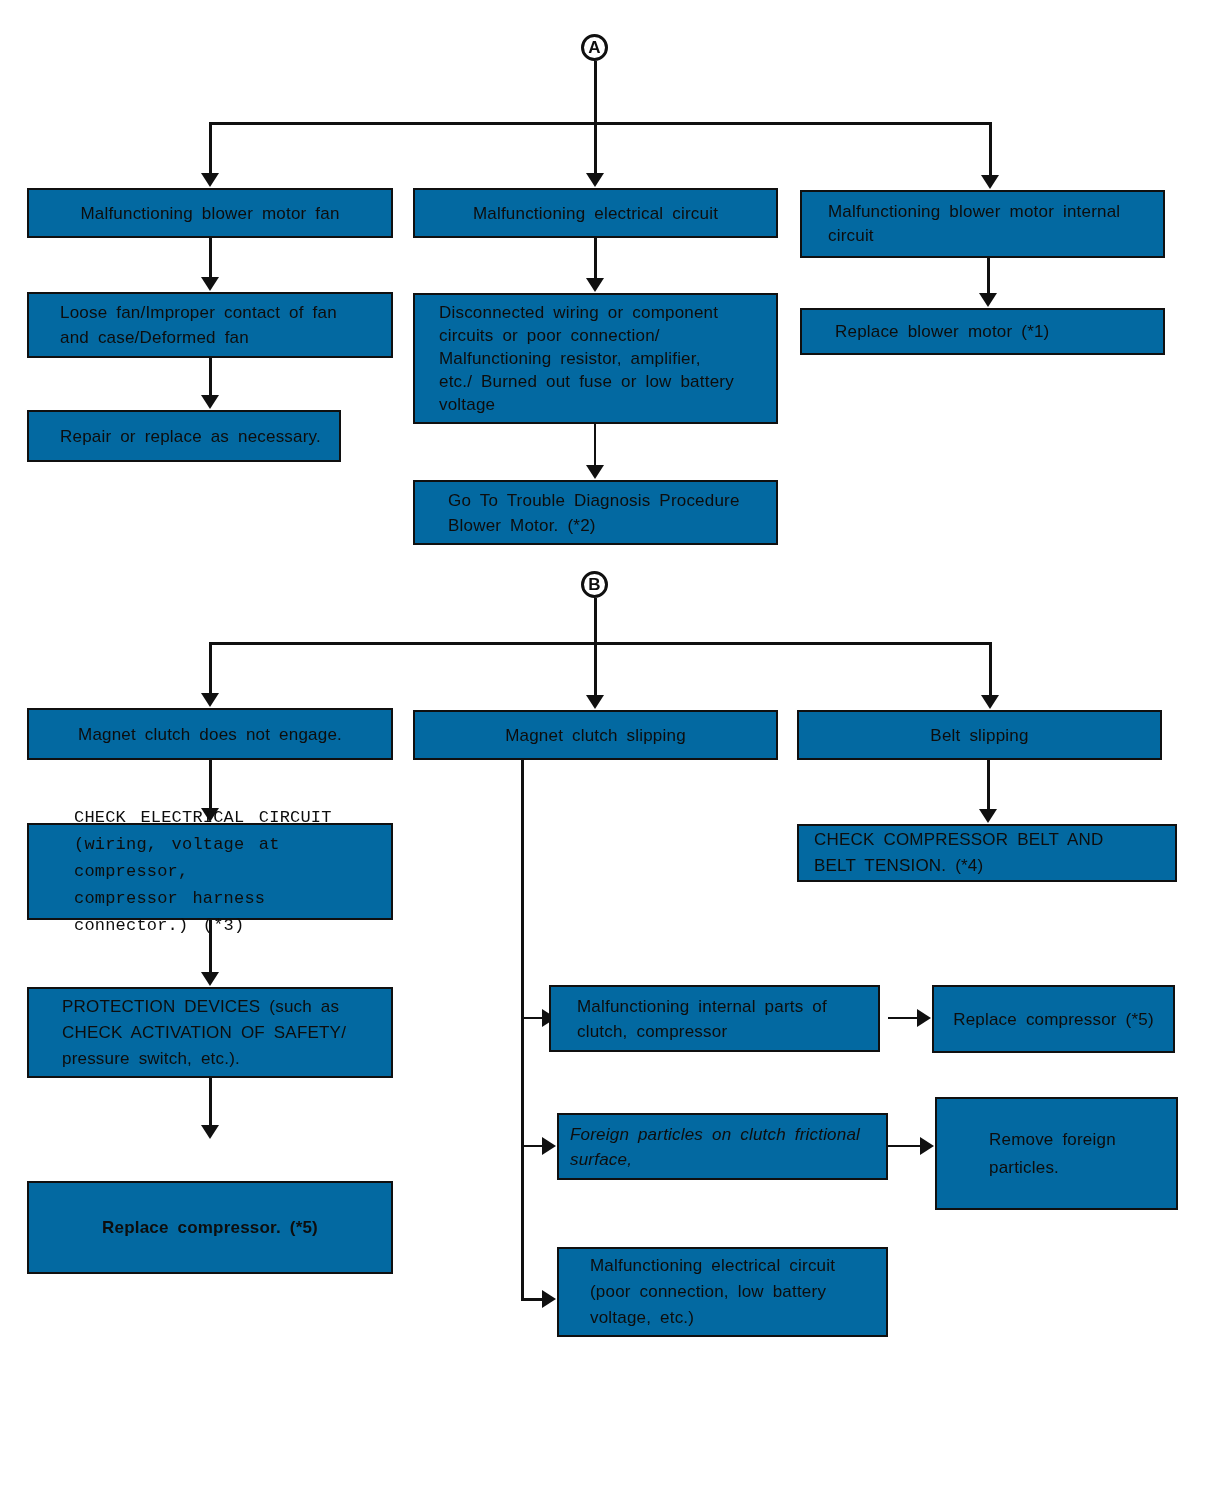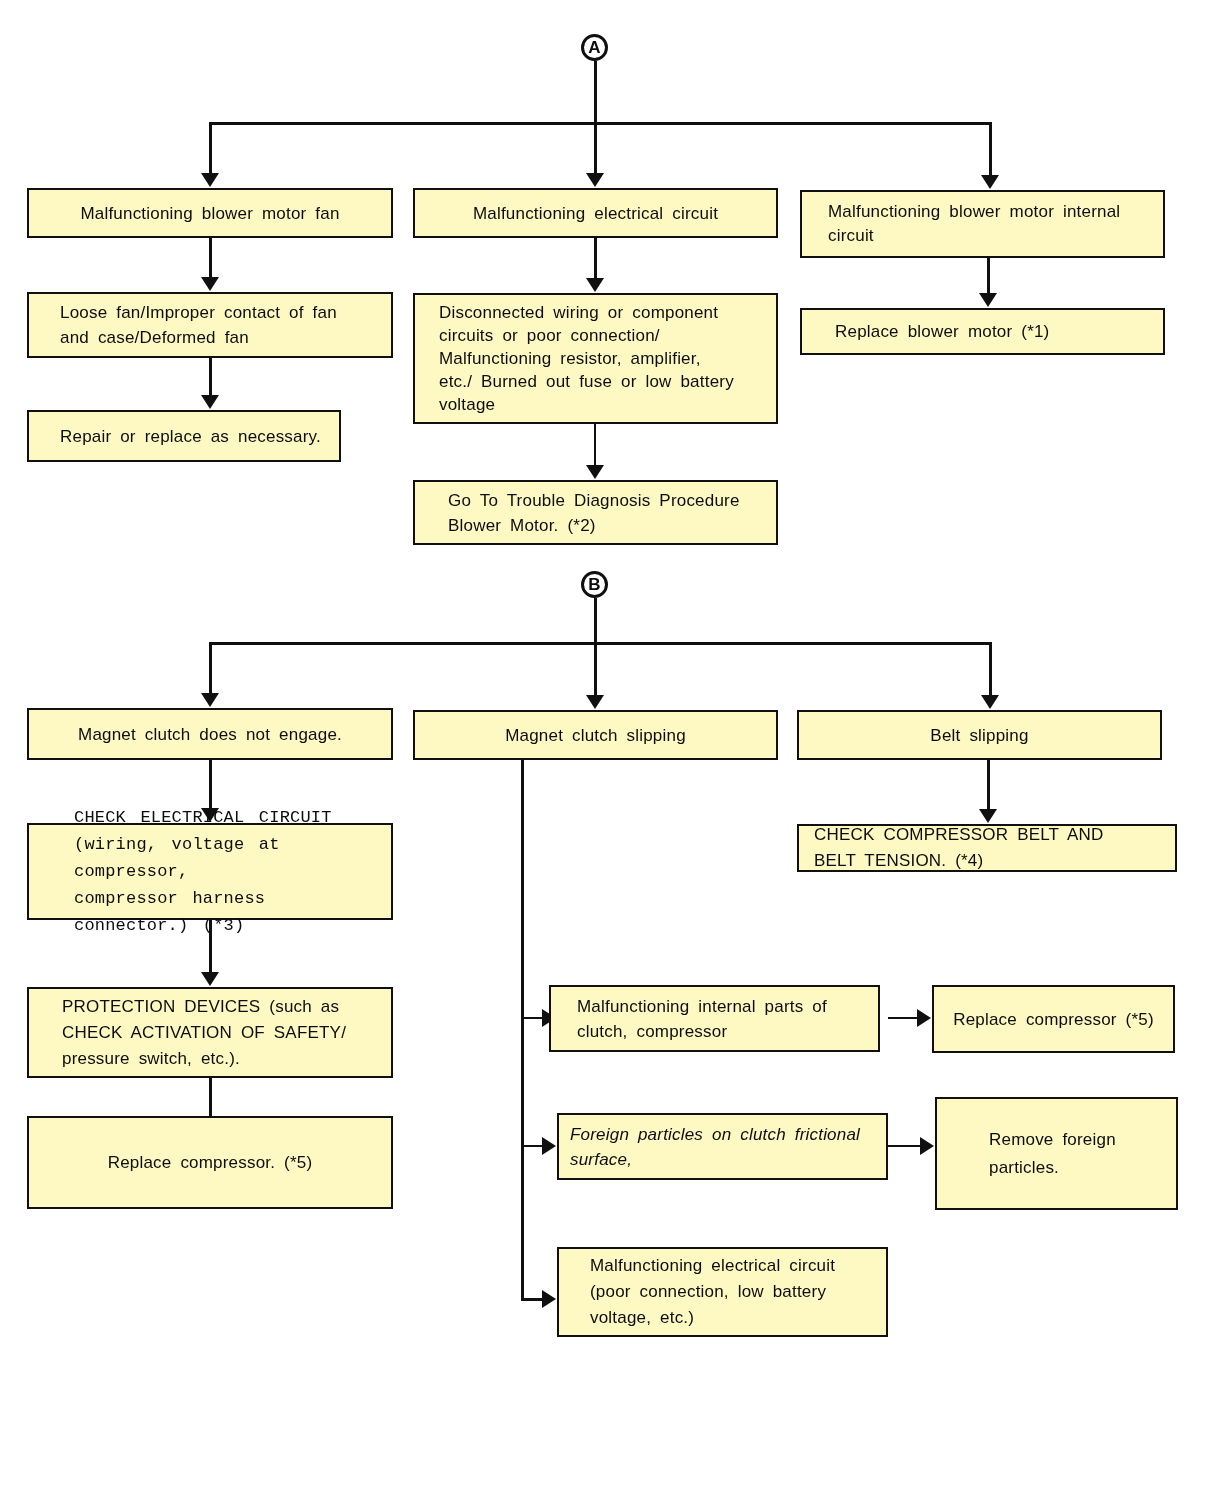--- a/index.html
+++ b/index.html
@@ -1,18 +1,18 @@
 <!DOCTYPE html>
 <html><head>
 <meta charset="utf-8">
 <style>
   html,body{margin:0;padding:0;background:#ffffff;}
   .canvas{position:relative;width:1216px;height:1510px;background:#ffffff;overflow:hidden;
           font-family:"Liberation Sans",sans-serif;color:#0d0d0d;}
-  .node{position:absolute;border:2px solid #101010;background:#fef9c3;box-sizing:border-box;
+  .node{position:absolute;border:2px solid #101010;background:#0369a1;box-sizing:border-box;
         display:flex;flex-direction:column;justify-content:center;
         font-size:17px;line-height:25px;word-spacing:4px;letter-spacing:0.2px;}
   .ctr{align-items:center;text-align:center;}
   .vl,.hl{position:absolute;background:#101010;}
   .ad{position:absolute;width:0;height:0;border-left:9px solid transparent;
       border-right:9px solid transparent;border-top:14px solid #101010;}
   .ar{position:absolute;width:0;height:0;border-top:9px solid transparent;
       border-bottom:9px solid transparent;border-left:14px solid #101010;}
   .circ{position:absolute;width:27px;height:27px;border:3px solid #101010;border-radius:50%;
         display:flex;align-items:center;justify-content:center;
@@ -113,27 +113,27 @@
   </div>
   <div class="vl" style="left:209px;top:920px;width:3px;height:53px;"></div>
   <div class="ad" style="left:201px;top:972px;"></div>
   <div class="node" style="left:27px;top:987px;width:366px;height:91px;padding-left:33px;line-height:26px;">
     <div>PROTECTION DEVICES (such as</div>
     <div>CHECK ACTIVATION OF SAFETY/</div>
     <div>pressure switch, etc.).</div>
   </div>
   <div class="vl" style="left:209px;top:1078px;width:3px;height:48px;"></div>
   <div class="ad" style="left:201px;top:1125px;"></div>
-  <div class="node ctr" style="left:27px;top:1116px;width:366px;height:93px;">
+  <div class="node ctr" style="left:27px;top:1181px;width:366px;height:93px;font-weight:bold;">
     <div>Replace compressor. (*5)</div>
   </div>
 
   <div class="vl" style="left:987px;top:760px;width:3px;height:50px;"></div>
   <div class="ad" style="left:979px;top:809px;"></div>
-  <div class="node" style="left:797px;top:824px;width:380px;height:48px;padding-left:15px;line-height:26px;">
+  <div class="node" style="left:797px;top:824px;width:380px;height:58px;padding-left:15px;line-height:26px;">
     <div>CHECK COMPRESSOR BELT AND</div>
     <div>BELT TENSION. (*4)</div>
   </div>
 
   <div class="vl" style="left:521px;top:760px;width:3px;height:541px;"></div>
 
   <div class="hl" style="left:521px;top:1017px;width:22px;height:2px;"></div>
   <div class="ar" style="left:542px;top:1009px;"></div>
   <div class="node" style="left:549px;top:985px;width:331px;height:67px;padding-left:26px;">
     <div>Malfunctioning internal parts of</div>

